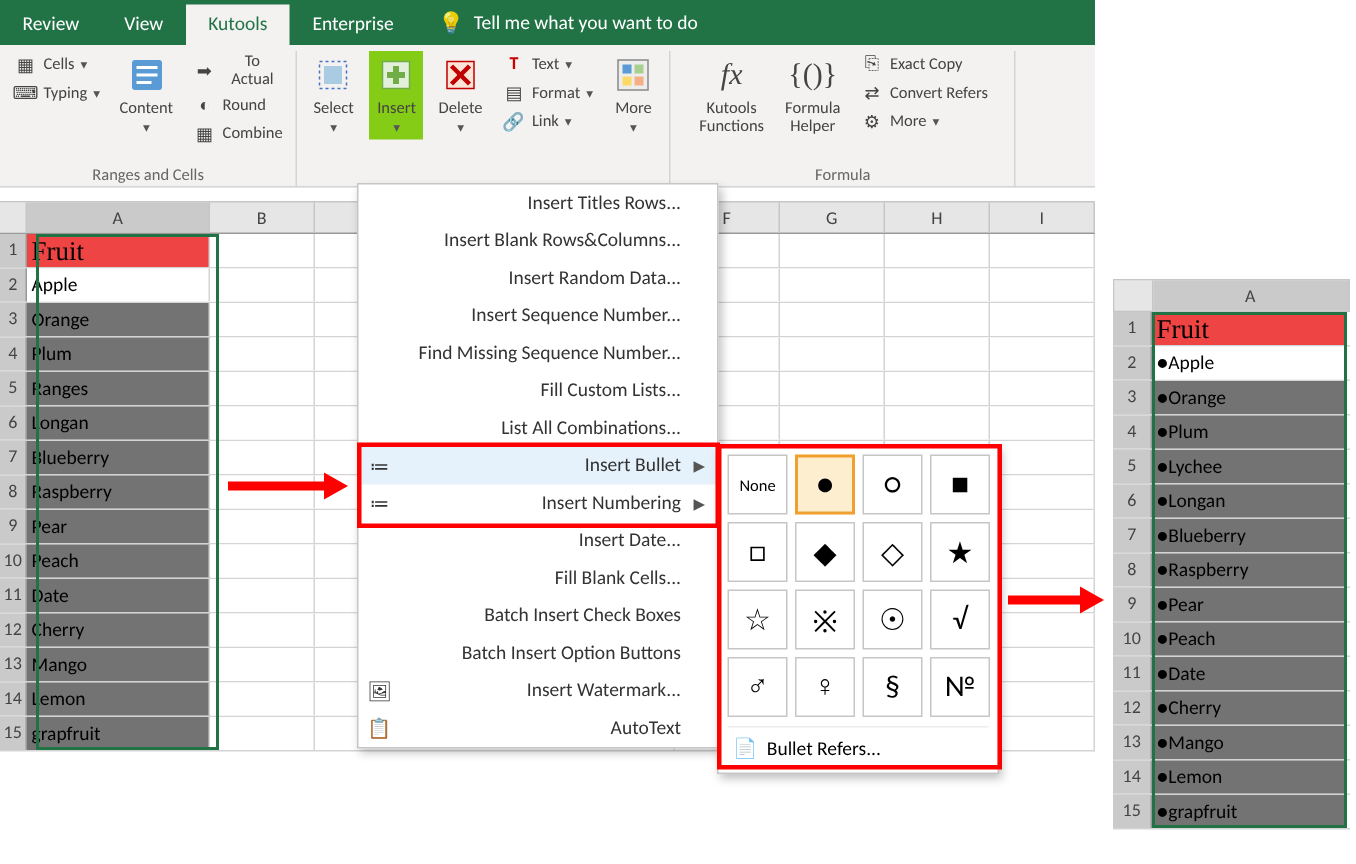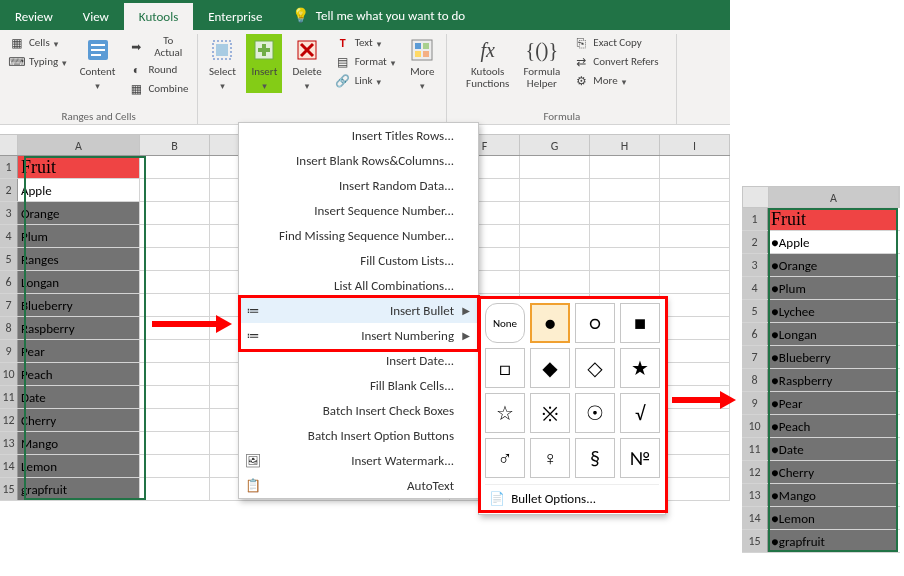--- a/index.html
+++ b/index.html
@@ -48,21 +48,21 @@
 .menu .mi .arr { position:absolute; right:8px; font-size:10px; color:#555; }
 .menu .mi .mico { position:absolute; left:6px; width:16px; height:16px; display:flex; align-items:center; justify-content:center; }
 .menu .mi.hi { background:#e5f1fb; }
 .redbox1 { position:absolute; left:238px; top:295px; width:242px; height:57px; border:3px solid #ff0000; pointer-events:none; }
 
 
 .bulletbox { position:absolute; left:478px; top:296px; width:188px; background:#fff; border:1px solid #c6c6c6; box-shadow:2px 3px 6px rgba(0,0,0,.25); padding:6px; }
 .bullet-grid { display:grid; grid-template-columns:repeat(4,40px); grid-auto-rows:40px; gap:5px; }
 .bullet-grid .b { border:1px solid #c6c6c6; display:flex; align-items:center; justify-content:center; font-size:20px; }
 .bullet-grid .b.hi { border:2px solid #f0a030; background:#fdeecf; }
-.bullet-grid .b.none { font-size:11px;border-radius:12px; }
+.bullet-grid .b.none { font-size:11px; }
 .bullet-opt { display:flex; align-items:center; gap:6px; padding:6px 4px 2px; font-size:13px; border-top:1px solid #eee; margin-top:6px; }
 .redbox2 { position:absolute; left:478px; top:296px; width:190px; height:217px; border:3px solid #ff0000; pointer-events:none; }
 
 
 .arrow { position:absolute; height:14px; }
 .arrow .shaft { position:absolute; top:4px; left:0; right:14px; height:6px; background:#ff0000; }
 .arrow .head  { position:absolute; right:0; top:-2px; width:0; height:0; border-top:9px solid transparent; border-bottom:9px solid transparent; border-left:16px solid #ff0000; }
 
 
 .right { position:absolute; left:742px; top:186px; width:158px; }
@@ -483,21 +483,21 @@
         <div class="b">※</div>
         <div class="b">☉</div>
         <div class="b">√</div>
         <div class="b">♂</div>
         <div class="b">♀</div>
         <div class="b">§</div>
         <div class="b">№</div>
       </div>
     <div class="bullet-opt">
       <span class="ico">📄</span>
-      <span>Bullet Options...</span>
+      <span>Bullet Refers...</span>
     </div>
   </div>
   <div class="redbox2"></div>
 
   <div class="arrow" style="left:152px; top:317px; width:80px;">
       <div class="shaft"></div>
       <div class="head"></div>
     </div>
   <div class="arrow" style="left:672px; top:393px; width:64px;">
       <div class="shaft"></div>

